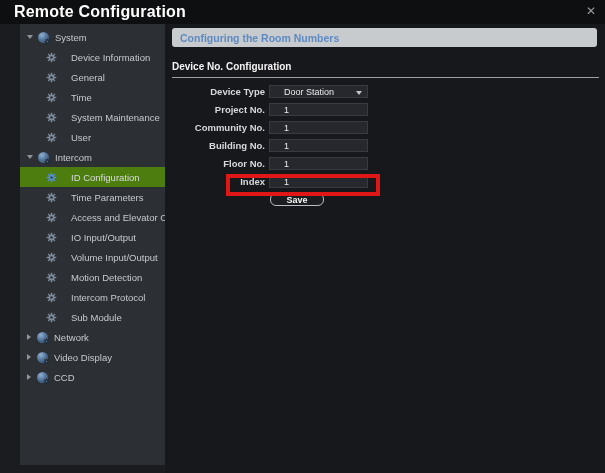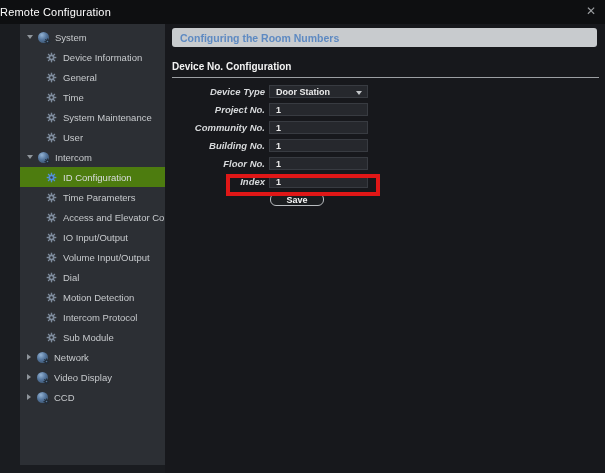--- a/index.html
+++ b/index.html
@@ -3,46 +3,46 @@
 <meta charset="utf-8">
 <style>
   html,body{margin:0;padding:0;}
   body{
     width:605px;height:473px;position:relative;overflow:hidden;
     background:#1a1c20;font-family:"Liberation Sans",sans-serif;
     -webkit-font-smoothing:antialiased;
   }
   
   .titlebar{position:absolute;left:0;top:0;width:605px;height:24px;background:#0e0f11;display:flex;align-items:center;}
-  .title{color:#ffffff;font-size:11px;font-weight:normal;letter-spacing:.2px;}
+  .title{color:#ffffff;font-size:16px;font-weight:bold;padding-left:14px;letter-spacing:.2px;}
   .close{position:absolute;right:9px;top:5px;color:#9b9ea1;font-size:12px;line-height:12px;cursor:default;}
   
   .sidebar{position:absolute;left:20px;top:24px;width:161px;height:441px;background:#2c2f34;padding-top:3px;box-sizing:border-box;}
   .trow{height:20px;display:flex;align-items:center;font-size:9.5px;color:#c7cacd;white-space:nowrap;}
   .trow.selected{background:#4d7c0f;color:#d9dcdf;align-items:center;}
-  .trow.lvl1{padding-left:26px;}
+  .trow.lvl1{padding-left:26px;gap:8px;}
   .arrow{width:0;height:0;margin-left:7px;margin-right:5px;flex:0 0 auto;}
   .arrow.exp{border-left:3.5px solid transparent;border-right:3.5px solid transparent;border-top:4.5px solid #8f959b;}
   .arrow.col{border-top:3.5px solid transparent;border-bottom:3.5px solid transparent;border-left:4.5px solid #8f959b;margin-right:6px;}
   .sphere{width:11px;height:11px;border-radius:50%;flex:0 0 auto;position:relative;margin-right:6px;
     background:radial-gradient(circle at 35% 28%, #93b2d2 0%, #53749b 45%, #33495f 100%);}
   .sphere .mini{position:absolute;right:-2px;bottom:-2px;line-height:0;}
   .gearwrap{margin-right:6px;flex:0 0 auto;line-height:0;}
   
   .main{position:absolute;left:165px;top:24px;width:492px;height:449px;background:#17181c;}
   .banner{position:absolute;left:7px;top:4px;width:425px;height:19px;background:#c8cbce;border-radius:3px;
     display:flex;align-items:center;padding-left:8px;box-sizing:border-box;
     color:#5e8ac2;font-weight:bold;font-size:10.5px;}
   .section-title{position:absolute;left:7px;top:37px;color:#f2f2f2;font-weight:bold;font-size:10px;}
   .hr{position:absolute;left:7px;top:53px;width:427px;height:1px;background:#9c9fa3;}
   .form{position:absolute;left:0;top:61px;width:440px;}
   .frow{display:flex;align-items:center;height:13px;margin-bottom:5px;}
-  .flabel{width:100px;text-align:right;color:#d7d9db;font-size:9.5px;font-weight:bold;margin-right:4px;flex:0 0 auto;font-style:italic;}
+  .flabel{width:100px;text-align:right;color:#d7d9db;font-size:9.5px;font-weight:bold;margin-right:4px;flex:0 0 auto;}
   .ffield{width:99px;height:13px;background:#26282d;border:1px solid #383b41;box-sizing:border-box;
-    color:#ececec;font-size:9px;font-weight:bold;display:flex;align-items:center;padding-left:6px;position:relative;flex:0 0 auto;}
+    color:#ececec;font-size:9px;font-weight:normal;display:flex;align-items:center;padding-left:14px;position:relative;flex:0 0 auto;}
   .ffield .dd{position:absolute;right:5px;top:4.5px;width:0;height:0;
     border-left:3.5px solid transparent;border-right:3.5px solid transparent;border-top:4px solid #c3c6c9;}
   .savebtn{display:block;margin-left:105px;margin-top:4px;width:54px;height:13px;
     background:#1b1d20;border:1px solid #b9bcc0;border-radius:6px;color:#f5f5f5;
     font-family:"Liberation Sans",sans-serif;font-size:9px;font-weight:bold;line-height:10px;padding:0;box-sizing:border-box;}
   .redbox{position:absolute;left:226px;top:174px;width:154px;height:22px;box-sizing:border-box;
     border:4px solid #e01717;z-index:5;pointer-events:none;}
 </style>
 </head>
 <body>
@@ -271,37 +271,20 @@
             <rect x="7" y="1" width="2" height="4.2" transform="rotate(90 8 8)"></rect>
             <rect x="7" y="1" width="2" height="4.2" transform="rotate(135 8 8)"></rect>
             <rect x="7" y="1" width="2" height="4.2" transform="rotate(180 8 8)"></rect>
             <rect x="7" y="1" width="2" height="4.2" transform="rotate(225 8 8)"></rect>
             <rect x="7" y="1" width="2" height="4.2" transform="rotate(270 8 8)"></rect>
             <rect x="7" y="1" width="2" height="4.2" transform="rotate(315 8 8)"></rect>
             <circle cx="8" cy="8" r="4.3"></circle>
           </g>
           <circle cx="8" cy="8" r="1.8" fill="#2c2f34"></circle>
         </svg></span>
-      <span>Dial</span>
-    </div>
-    <div class="trow lvl1">
-      <span class="gearwrap"><svg width="11" height="11" viewBox="0 0 16 16">
-          <g fill="#7e8c9d">
-            <rect x="7" y="1" width="2" height="4.2" transform="rotate(0 8 8)"></rect>
-            <rect x="7" y="1" width="2" height="4.2" transform="rotate(45 8 8)"></rect>
-            <rect x="7" y="1" width="2" height="4.2" transform="rotate(90 8 8)"></rect>
-            <rect x="7" y="1" width="2" height="4.2" transform="rotate(135 8 8)"></rect>
-            <rect x="7" y="1" width="2" height="4.2" transform="rotate(180 8 8)"></rect>
-            <rect x="7" y="1" width="2" height="4.2" transform="rotate(225 8 8)"></rect>
-            <rect x="7" y="1" width="2" height="4.2" transform="rotate(270 8 8)"></rect>
-            <rect x="7" y="1" width="2" height="4.2" transform="rotate(315 8 8)"></rect>
-            <circle cx="8" cy="8" r="4.3"></circle>
-          </g>
-          <circle cx="8" cy="8" r="1.8" fill="#2c2f34"></circle>
-        </svg></span>
       <span>Motion Detection</span>
     </div>
     <div class="trow lvl1">
       <span class="gearwrap"><svg width="11" height="11" viewBox="0 0 16 16">
           <g fill="#7e8c9d">
             <rect x="7" y="1" width="2" height="4.2" transform="rotate(0 8 8)"></rect>
             <rect x="7" y="1" width="2" height="4.2" transform="rotate(45 8 8)"></rect>
             <rect x="7" y="1" width="2" height="4.2" transform="rotate(90 8 8)"></rect>
             <rect x="7" y="1" width="2" height="4.2" transform="rotate(135 8 8)"></rect>
             <rect x="7" y="1" width="2" height="4.2" transform="rotate(180 8 8)"></rect>

